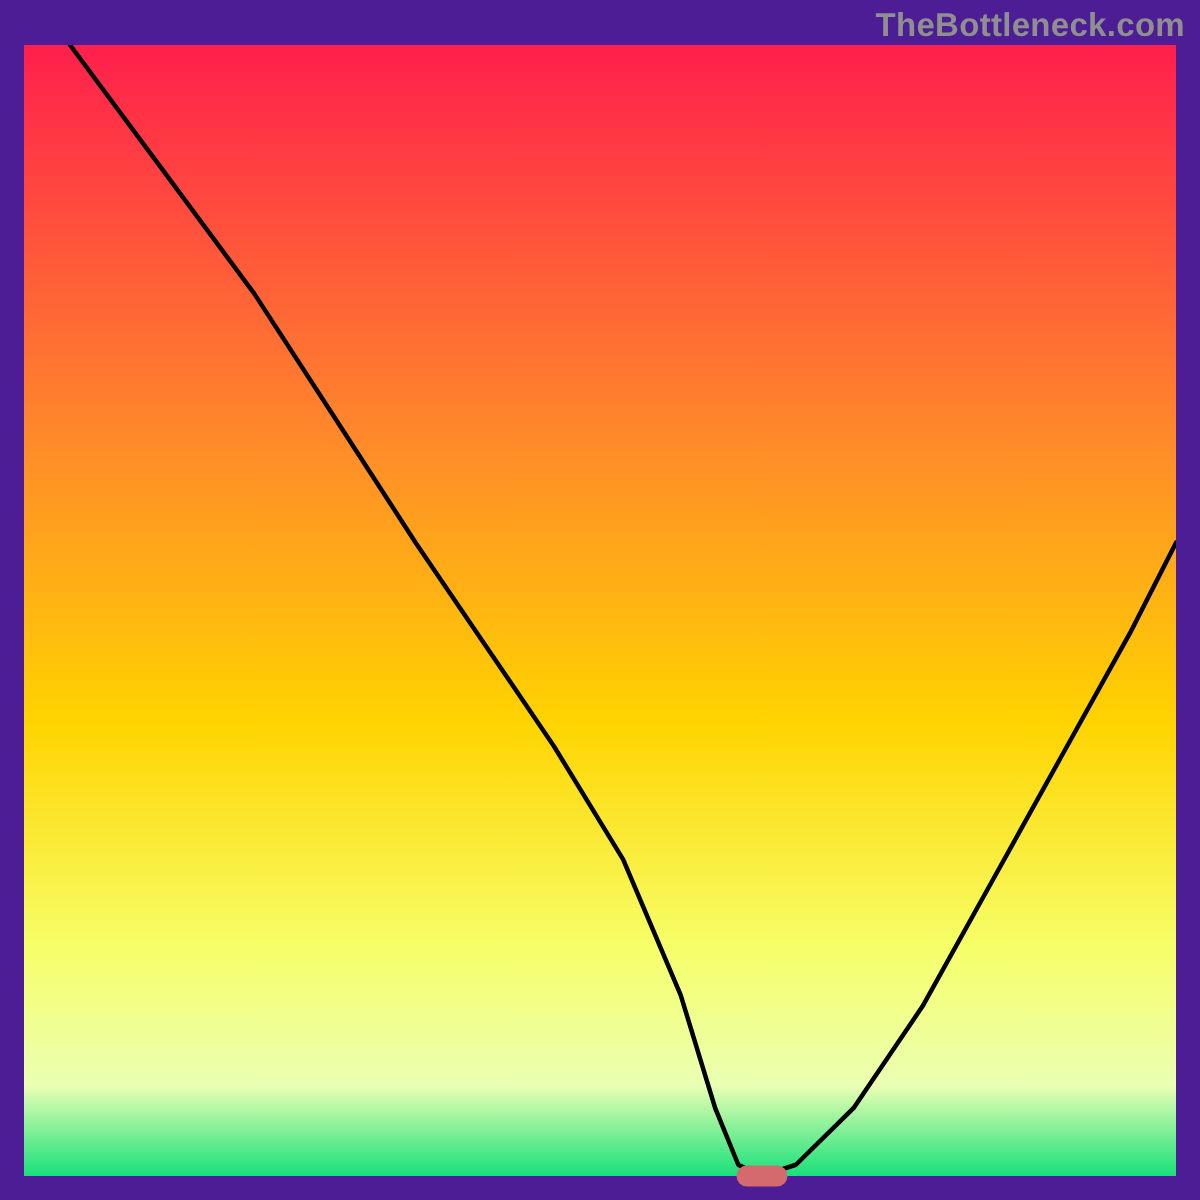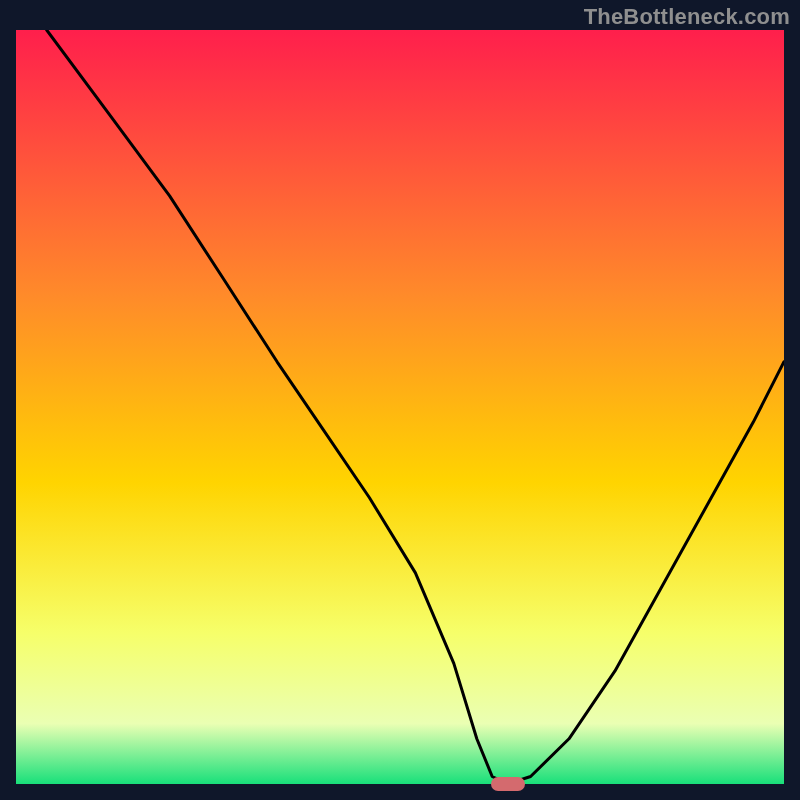--- a/index.html
+++ b/index.html
@@ -9,21 +9,21 @@
     height: 800px;
     background: #000;
     overflow: hidden;
   }
   .frame {
     position: absolute;
     left: 0;
     top: 0;
     width: 800px;
     height: 800px;
-    background: #0f172a;
+    background: #4c1d95;
   }
   .plot {
     position: absolute;
     left: 16px;
     top: 30px;
     width: 768px;
     height: 754px;
   }
   .gradient {
     position: absolute;

